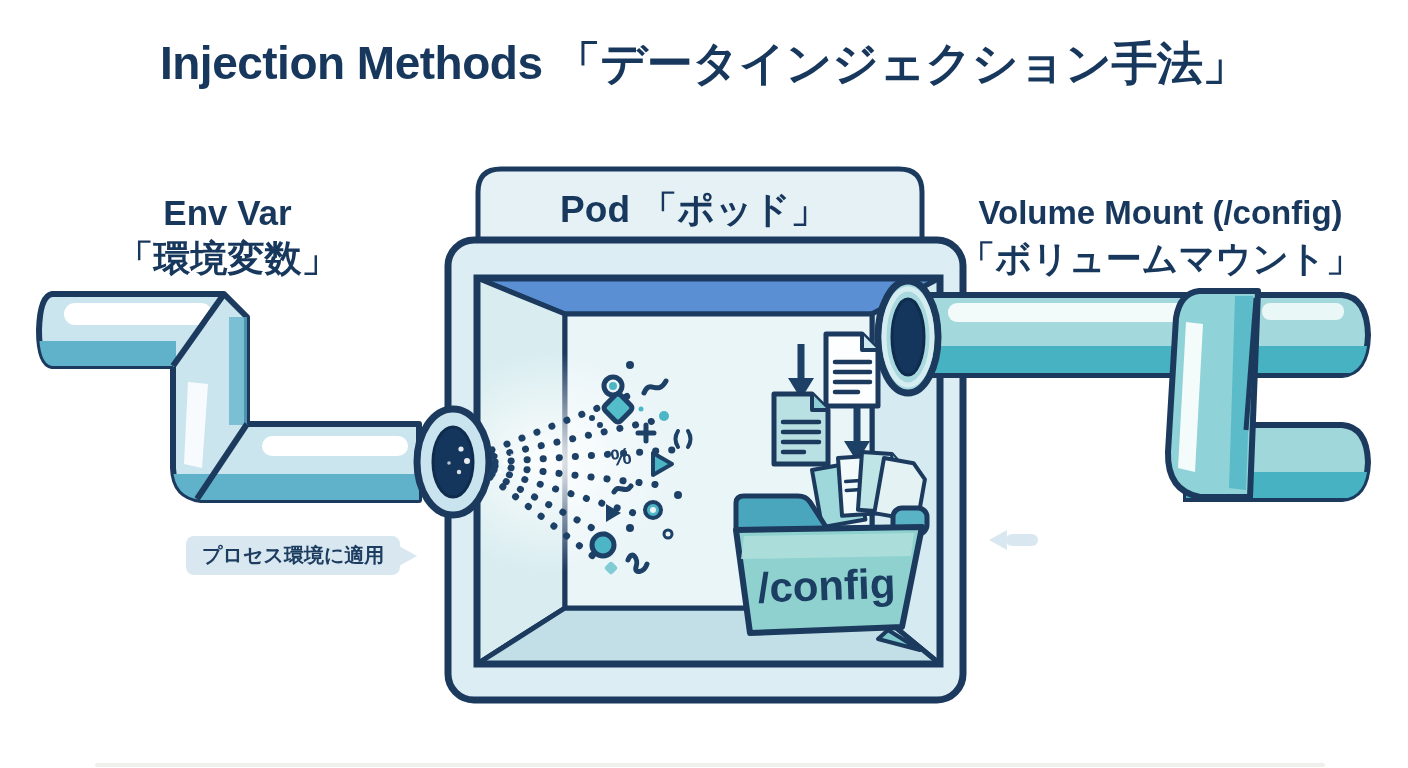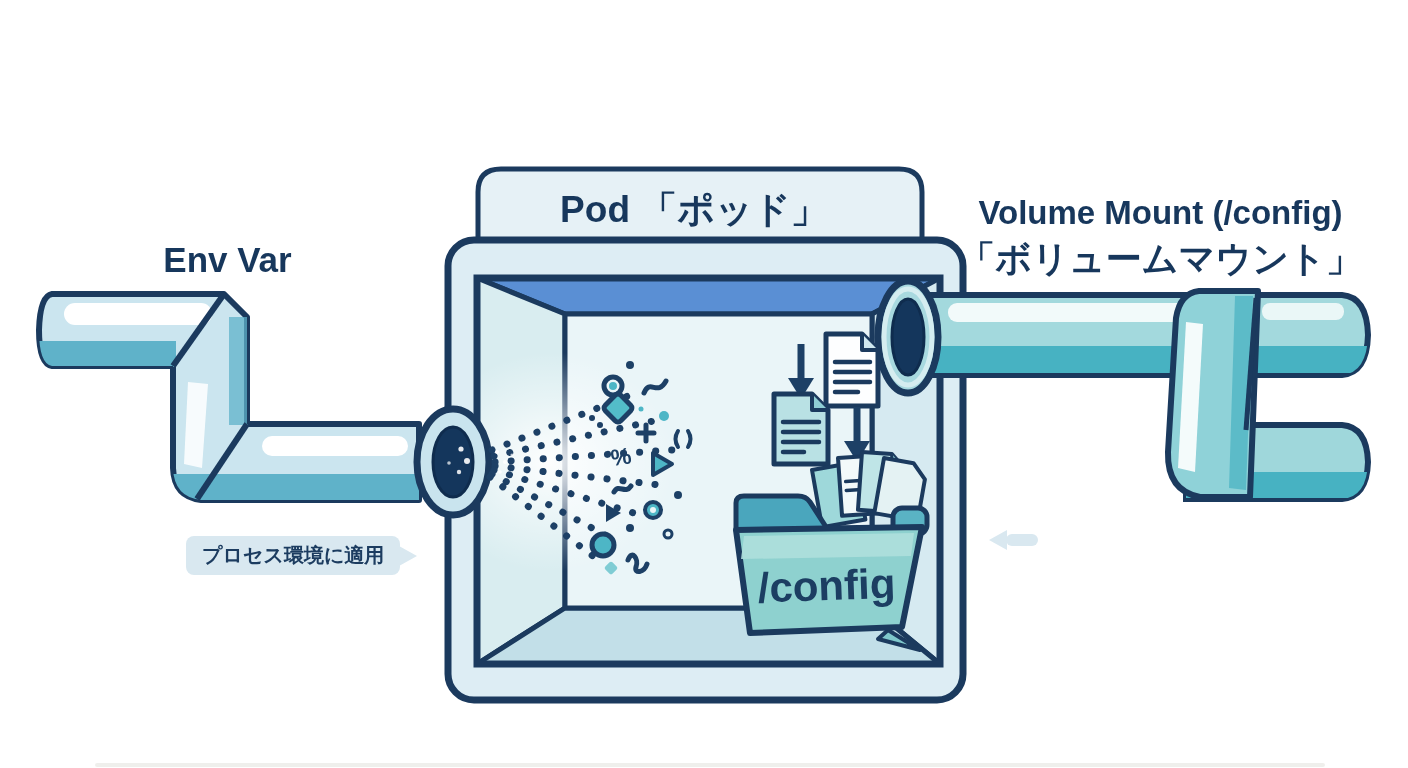--- a/index.html
+++ b/index.html
@@ -1,21 +1,21 @@
 <!DOCTYPE html>
 <html><head>
 <meta charset="utf-8">
 <style>
   html,body{margin:0;padding:0;background:#fff;}
   .stage{position:relative;width:1408px;height:768px;background:#ffffff;overflow:hidden;
          font-family:"Liberation Sans","DejaVu Sans",sans-serif;}
   .stage svg{position:absolute;left:0;top:0;}
   .t{position:absolute;color:#17375c;font-weight:700;text-align:center;}
   #title{left:0;top:33px;width:100%;font-size:46px;letter-spacing:-0.5px;}
-  #envlabel{left:30px;top:190px;width:395px;font-size:35px;line-height:46px;margin-top:47px;}
+  #envlabel{left:30px;top:190px;width:395px;font-size:35px;line-height:46px;}
   #envlabel .ja{font-size:37px;}
   #podlabel{left:480px;top:185px;width:428px;font-size:37px;text-align:center;}
   #vollabel{left:929px;top:190px;width:463px;font-size:33px;line-height:46px;}
   #vollabel .ja{font-size:36px;}
   .badge{position:absolute;background:#d9e8f0;color:#1c3c60;font-weight:700;font-size:20px;
          padding:6px 16px;border-radius:8px;white-space:nowrap;}
   .badge .tail{position:absolute;top:50%;margin-top:-10px;width:0;height:0;
                border-top:10px solid transparent;border-bottom:10px solid transparent;}
   #badge-env{left:186px;top:536px;}
   #badge-env .tail{right:-17px;border-left:18px solid #d9e8f0;}
@@ -209,23 +209,25 @@
     </g>
     <rect x="893" y="508" width="34" height="26" rx="9" fill="#5ab3c4" stroke="#1b3a5e" stroke-width="5"></rect>
     <path d="M736,530 V503 Q736,496 744,496 H798 Q806,496 810,502 L828,530 Z" fill="#4aa6bd" stroke="#1b3a5e" stroke-width="5" stroke-linejoin="round"></path>
     <polygon points="888,630 920,650 878,639" fill="#7fc8cc" stroke="#1b3a5e" stroke-width="4" stroke-linejoin="round"></polygon>
     <path d="M736,530 L922,527 L902,627 L750,633 Z" fill="#8ed1cf" stroke="#1b3a5e" stroke-width="6" stroke-linejoin="round"></path>
     <polygon points="744,536 914,533 911,556 741,559" fill="#aedfdb" opacity="0.9"></polygon>
     <text x="827" y="600" font-size="42" font-weight="700" fill="#1c3e62" text-anchor="middle" transform="rotate(-2 827 600)">/config</text>
   </g>
 </svg>
 
+<div class="t" id="title">Injection Methods 「データインジェクション手法」</div>
 
 <div class="t" id="envlabel">
   <div>Env Var</div>
+  <div class="ja">「環境変数」</div>
 </div>
 
 <div class="t" id="podlabel">Pod 「ポッド」</div>
 
 <div class="t" id="vollabel">
   <div>Volume Mount (/config)</div>
   <div class="ja">「ボリュームマウント」</div>
 </div>
 
 <div class="badge" id="badge-env">

